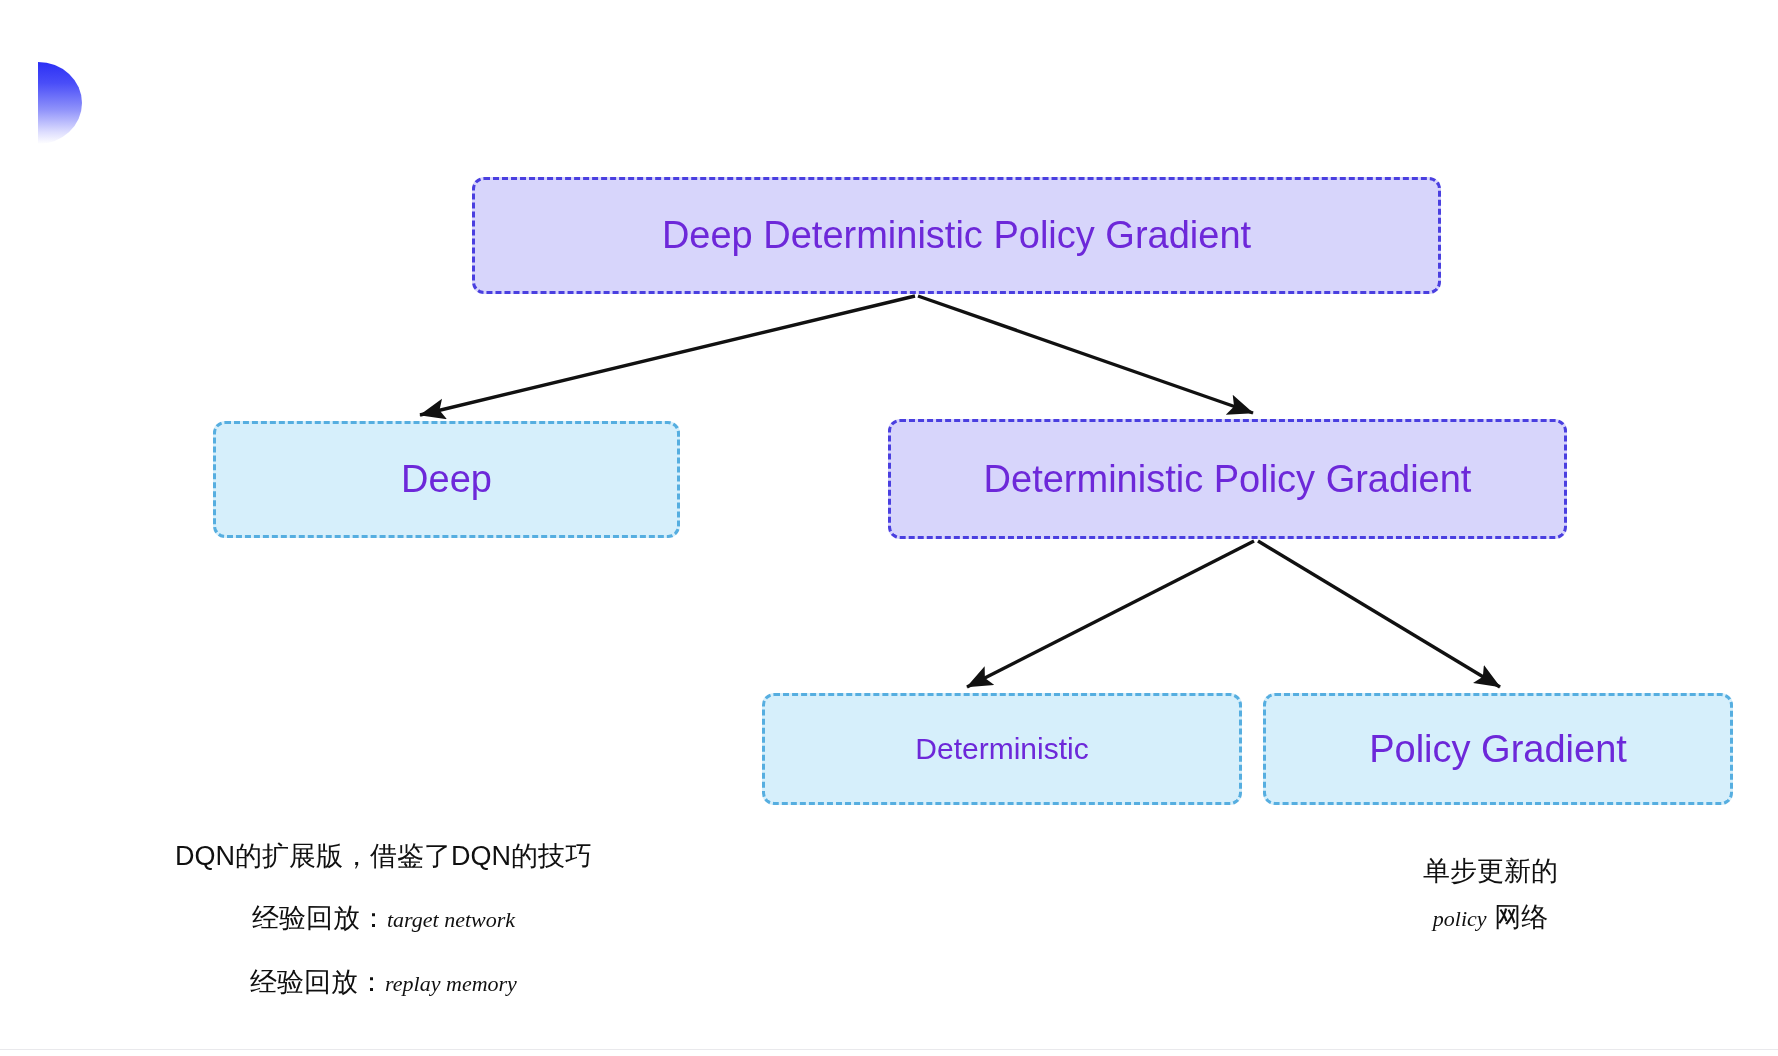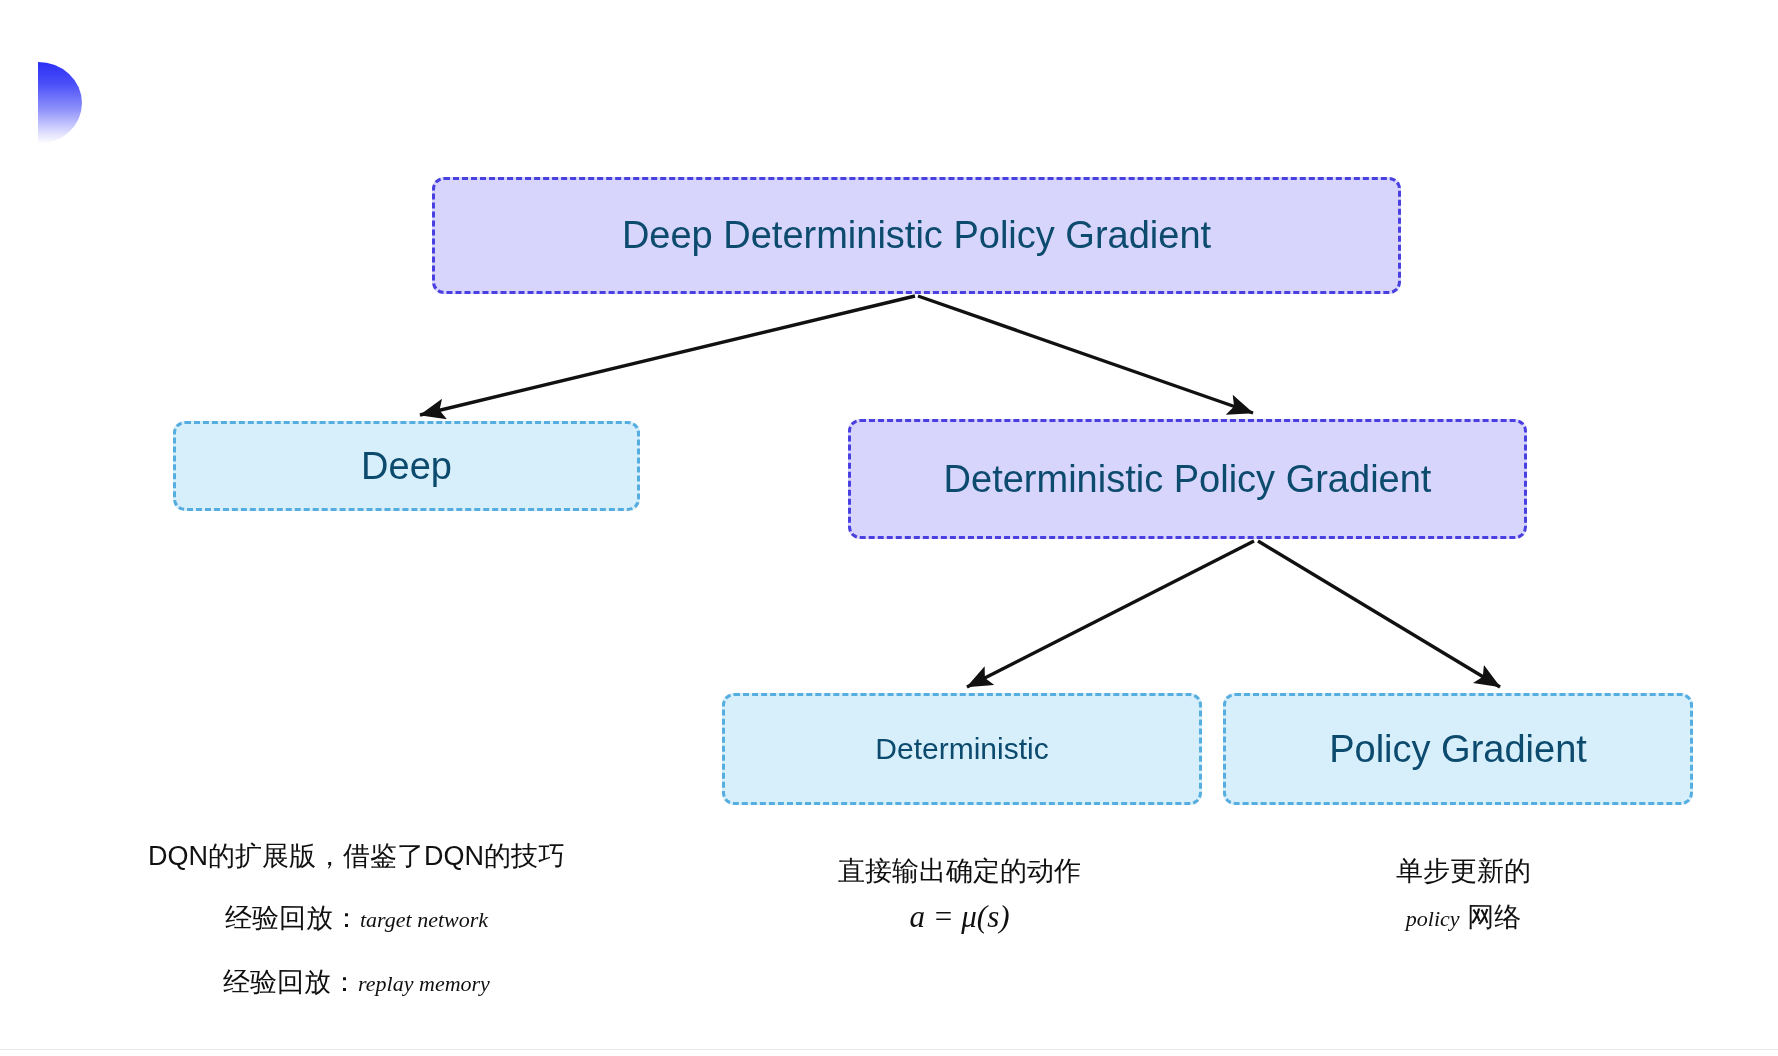--- a/index.html
+++ b/index.html
@@ -70,47 +70,48 @@
 
   
   .node {
     position: absolute;
     box-sizing: border-box;
     display: flex;
     align-items: center;
     justify-content: center;
     text-align: center;
     border-radius: 12px;
-    color: #0c4a6e;
+    color: #6d28d9;
     font-weight: 400;
+    margin-left: 40px;
   }
   .node-purple {
     background: #d7d5fb;
     border: 3px dashed #4a3fe0;
   }
   .node-blue {
     background: #d6effb;
     border: 3px dashed #56aee0;
   }
 
   #node-root  { left: 432px;  top: 177px; width: 969px; height: 117px; font-size: 38px; }
-  #node-deep  { left: 173px;  top: 421px; width: 467px; height: 90px; font-size: 38px; }
+  #node-deep  { left: 173px;  top: 421px; width: 467px; height: 117px; font-size: 38px; }
   #node-dpg   { left: 848px;  top: 419px; width: 679px; height: 120px; font-size: 38px; }
   #node-det   { left: 722px;  top: 693px; width: 480px; height: 112px; font-size: 30px; }
   #node-pg    { left: 1223px; top: 693px; width: 470px; height: 112px; font-size: 38px; }
 
   
   .caption {
     position: absolute;
     color: #101010;
     font-size: 27px;
     line-height: 62px;
     white-space: nowrap;
   }
-  .caption .ln { display: block; }
+  .caption .ln { display: block; margin-left: 27px; }
   .caption-center .ln { text-align: center; }
   .em-serif {
     font-family: "Liberation Serif", serif;
     font-style: italic;
     font-size: 22px;
   }
   .math {
     font-family: "Liberation Serif", serif;
     font-style: italic;
     font-size: 31px;
@@ -156,24 +157,20 @@
   <div class="node node-blue" id="node-det">Deterministic</div>
 
   <div class="node node-blue" id="node-pg">Policy Gradient</div>
 
   <div class="caption" id="cap-deep">
     <span class="ln ln-1">DQN的扩展版，借鉴了DQN的技巧</span>
     <span class="ln ln-2"><span>经验回放：</span><span class="em-serif">target network</span></span>
     <span class="ln ln-3"><span>经验回放：</span><span class="em-serif">replay memory</span></span>
   </div>
 
-  <div class="caption caption-center" id="cap-det">
-    <span class="ln">直接输出确定的动作</span>
-    <span class="ln math">a = μ(s)</span>
-  </div>
 
   <div class="caption caption-center" id="cap-pg">
     <span class="ln">单步更新的</span>
     <span class="ln"><span class="em-serif">policy</span><span> 网络</span></span>
   </div>
 
   <div class="slide-bottom-rule"></div>
 </div>
 
 </body></html>

